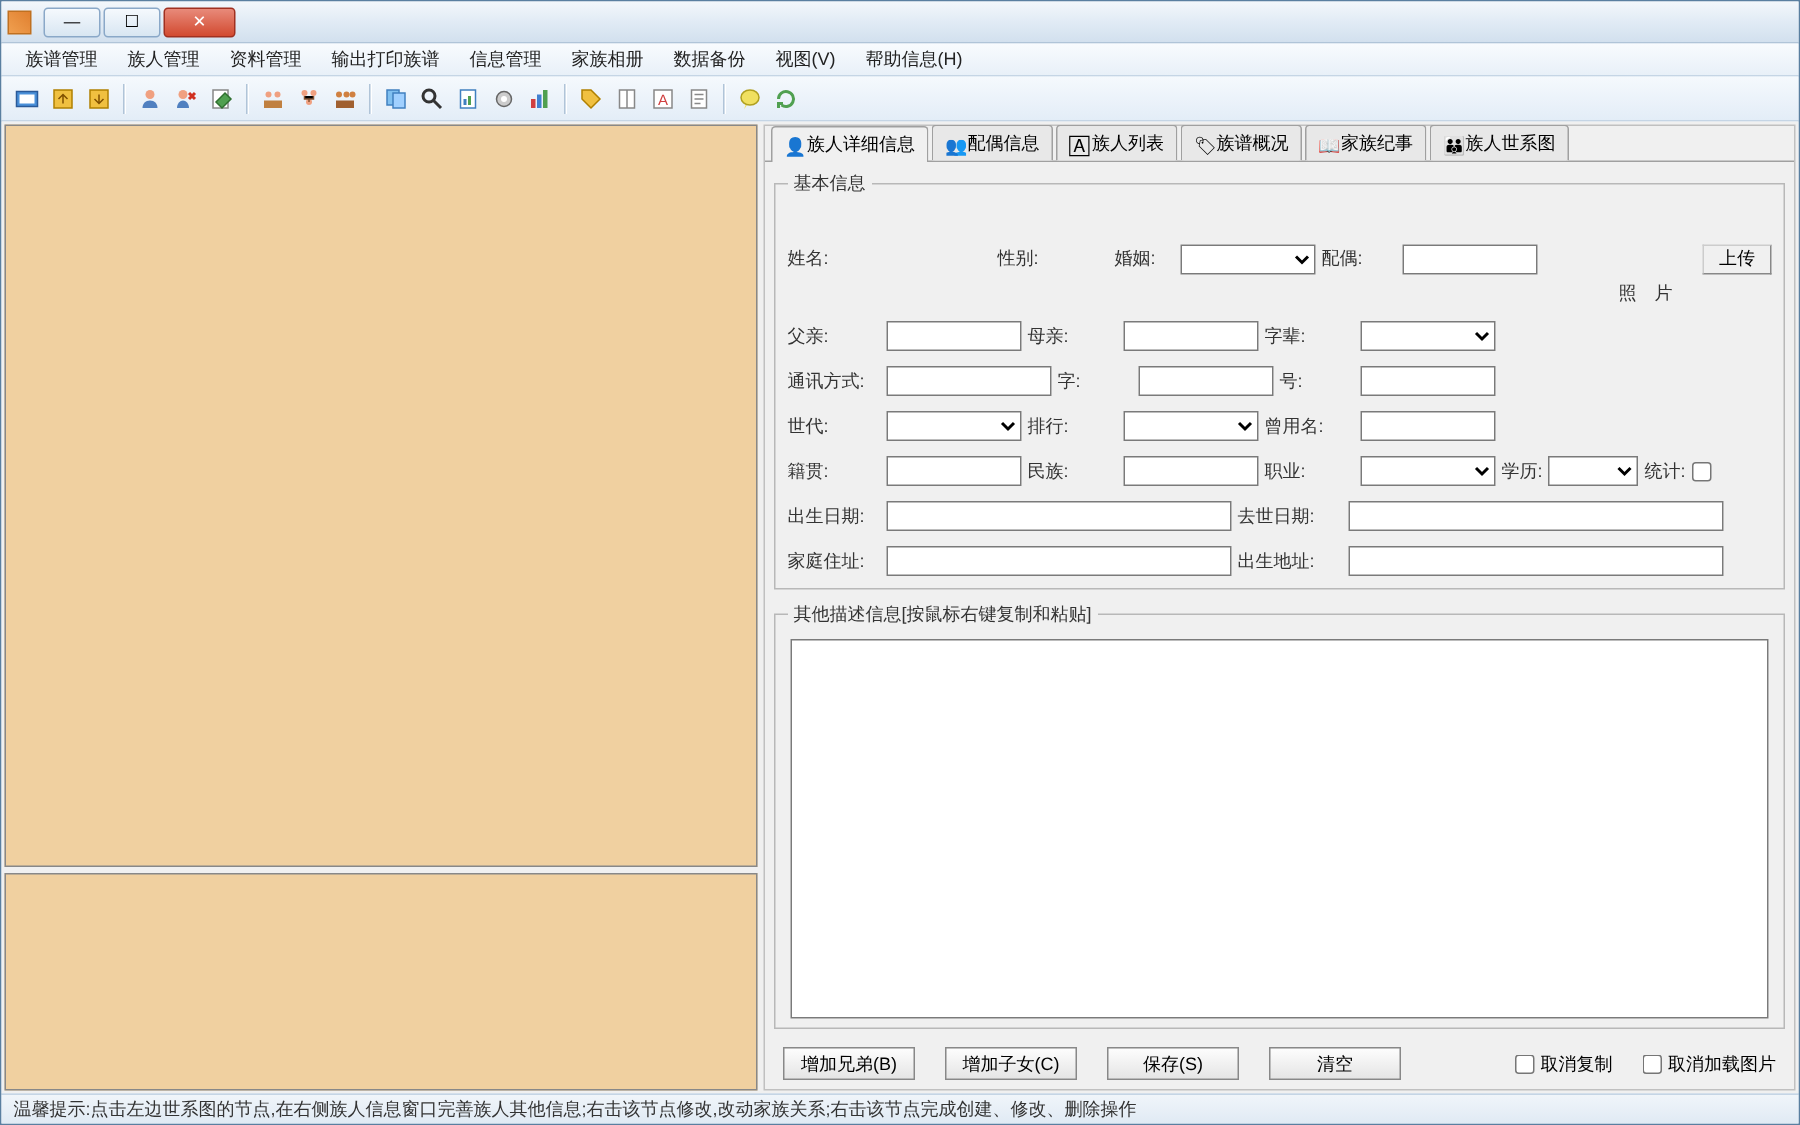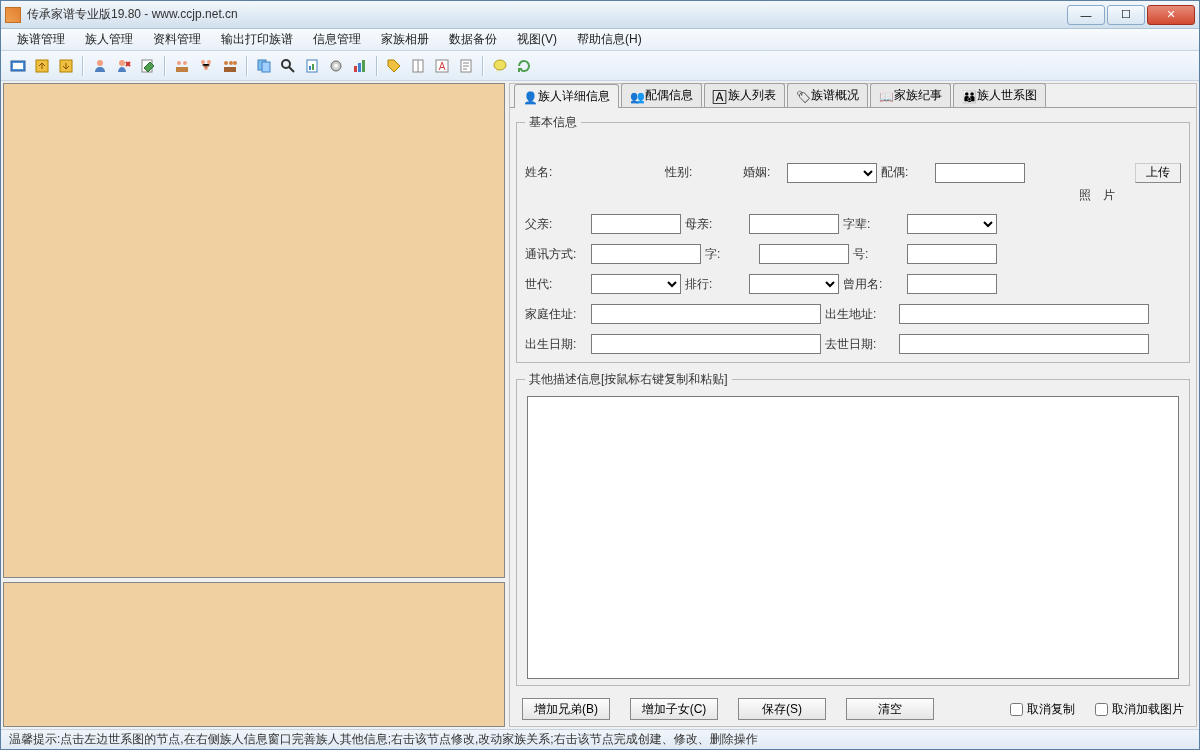--- a/index.html
+++ b/index.html
@@ -43,21 +43,20 @@
 fieldset.desc { display: flex; flex-direction: column; flex: 1; margin-top: 2px; }
 .right-body { flex: 1; display: flex; flex-direction: column; overflow: hidden; }
 </style>
 </head>
 <body>
 
 <div class="window">
 
   <div class="titlebar">
     <div class="title-icon"></div>
-    <div class="title">传承家谱专业版19.80 - www.ccjp.net.cn</div>
     <div class="win-buttons">
       <div class="win-btn">—</div>
       <div class="win-btn">☐</div>
       <div class="win-btn close">✕</div>
     </div>
   </div>
 
   <div class="menubar">
     <div class="menu-item">族谱管理</div>
     <div class="menu-item">族人管理</div>
@@ -279,32 +278,44 @@
 
             <div class="form-row">
               <span class="lbl" style="width:62px">世代:</span>
               <select class="sel" style="width:90px"></select>
               <span class="lbl" style="width:60px">排行:</span>
               <select class="sel" style="width:90px"></select>
               <span class="lbl" style="width:60px">曾用名:</span>
               <input class="inp" style="width: 90px;">
             </div>
 
+            <div class="form-row">
+              <span class="lbl" style="width:62px">籍贯:</span>
+              <input class="inp" style="width: 90px;">
+              <span class="lbl" style="width:60px">民族:</span>
+              <input class="inp" style="width: 90px;">
+              <span class="lbl" style="width:60px">职业:</span>
+              <select class="sel" style="width:90px"></select>
+              <span class="lbl">学历:</span>
+              <select class="sel" style="width:60px"></select>
+              <span class="lbl">统计:</span>
+              <input type="checkbox" style="">
+            </div>
+
+            <div class="form-row">
+              <span class="lbl" style="width:62px">出生日期:</span>
+              <input class="inp" style="width: 230px;">
+              <span class="lbl" style="width:70px">去世日期:</span>
+              <input class="inp" style="width: 250px;">
+            </div>
 
             <div class="form-row">
               <span class="lbl" style="width:62px">家庭住址:</span>
               <input class="inp" style="width: 230px;">
               <span class="lbl" style="width:70px">出生地址:</span>
-              <input class="inp" style="width: 250px;">
-            </div>
-
-            <div class="form-row">
-              <span class="lbl" style="width:62px">出生日期:</span>
-              <input class="inp" style="width: 230px;">
-              <span class="lbl" style="width:70px">去世日期:</span>
               <input class="inp" style="width: 250px;">
             </div>
 
 
           </div>
         </fieldset>
 
         <fieldset class="desc">
           <legend>其他描述信息[按鼠标右键复制和粘贴]</legend>
           <textarea class="desc-area" style=""></textarea>

